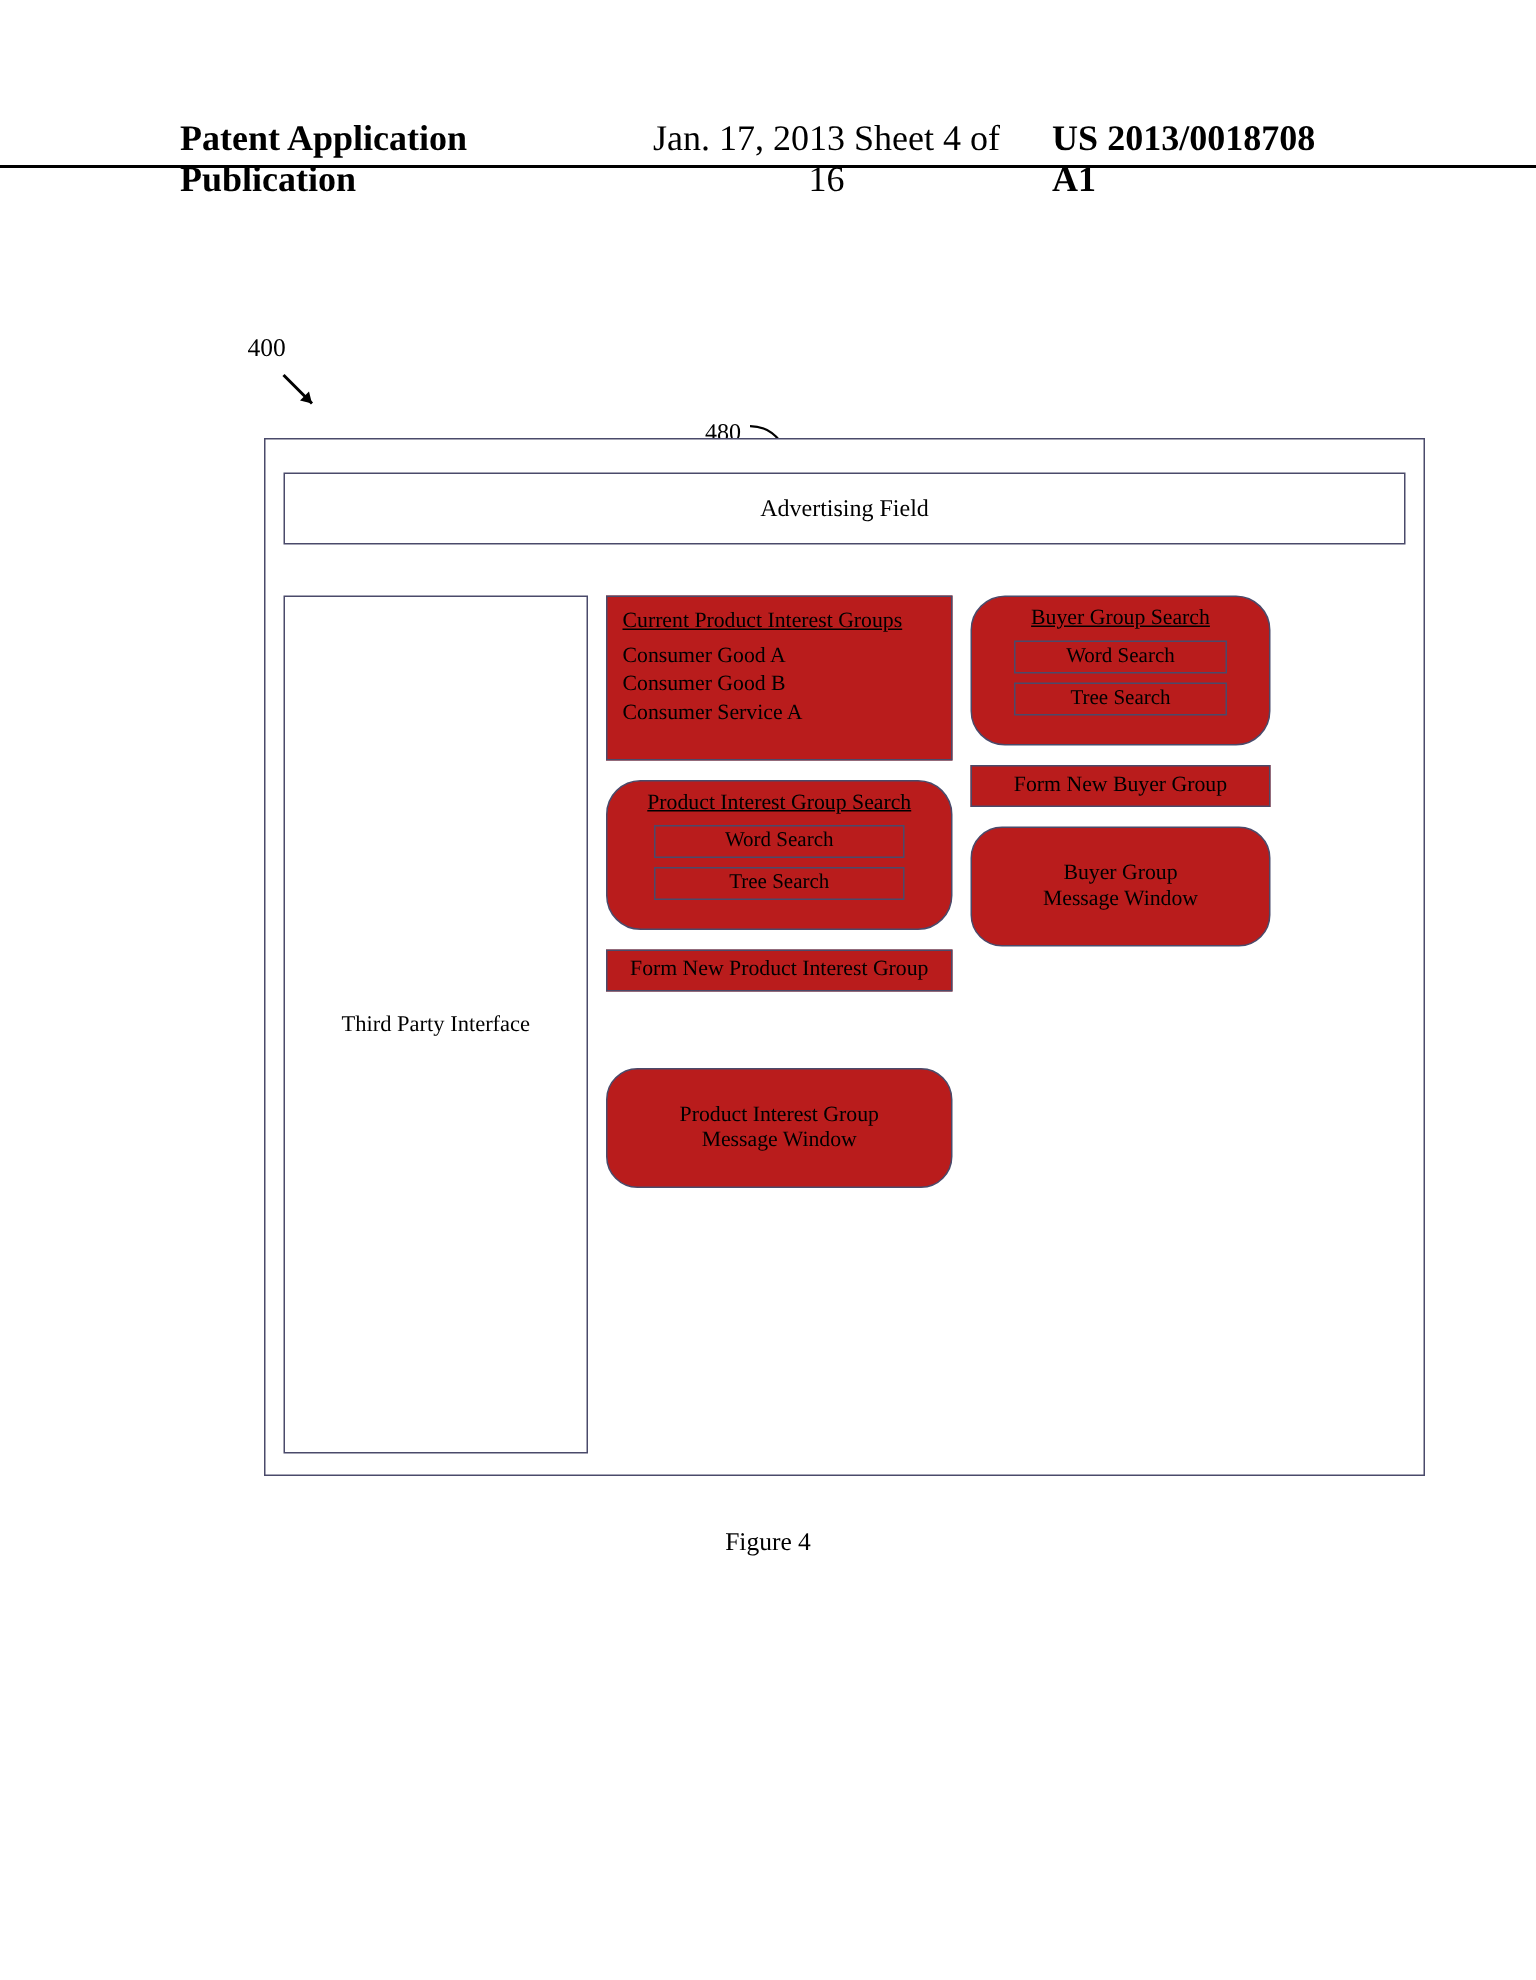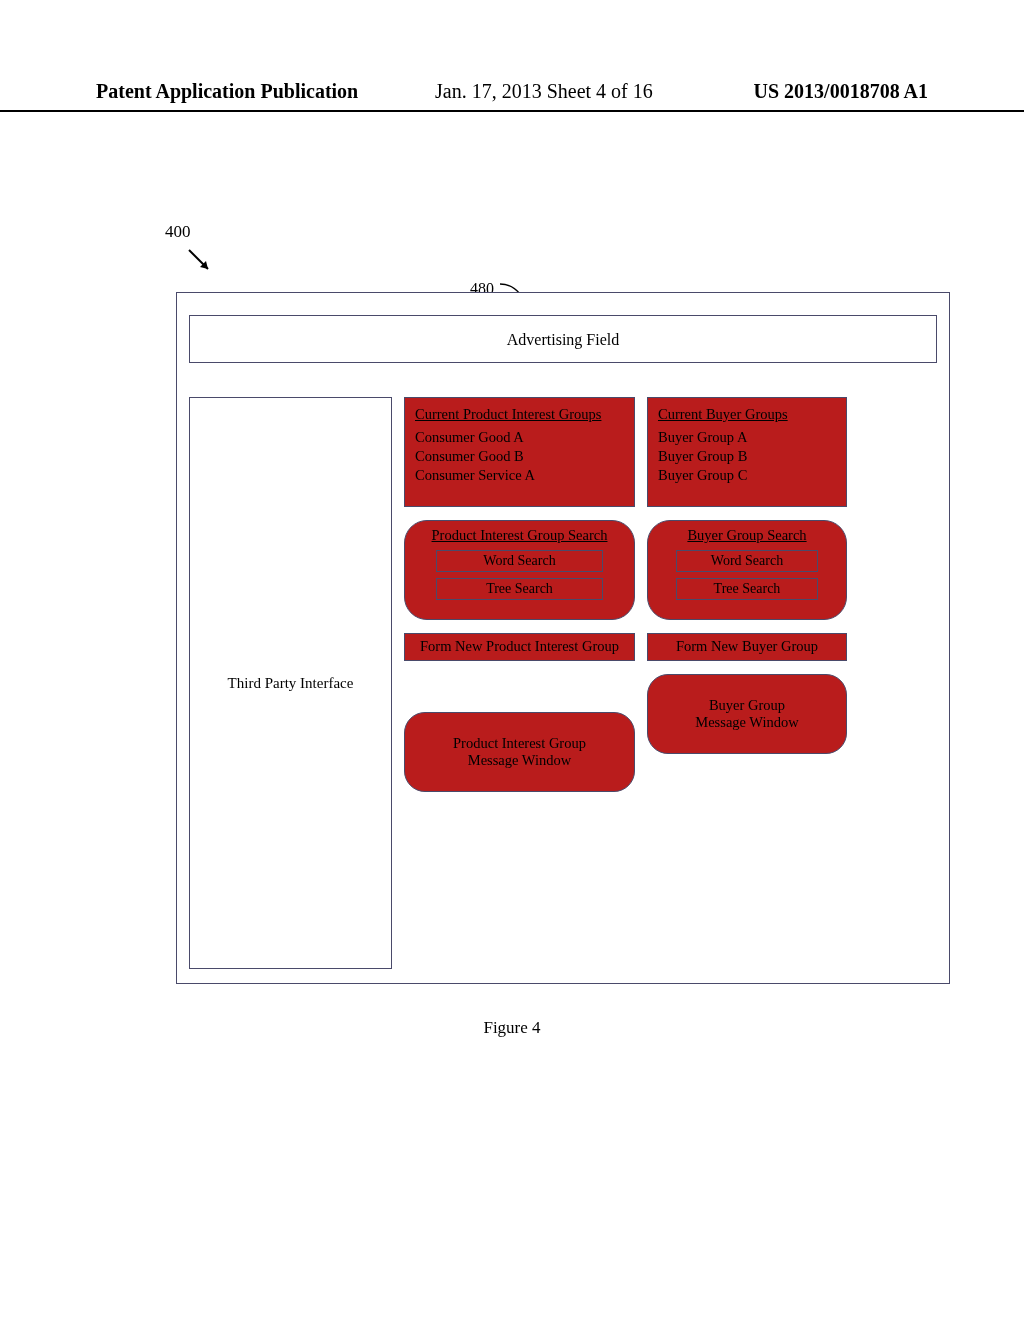--- a/index.html
+++ b/index.html
@@ -8,22 +8,22 @@
     background: #fff;
     width: 1024px;
     height: 1320px;
     position: relative;
   }
   .page-header {
     position: absolute;
     top: 80px; left: 0; right: 0;
     display: flex;
     justify-content: space-between;
-    padding: 0 96px;
-    font-size: 20px;
+    padding: 0 120px;
+    font-size: 24px;
   }
   .page-header .left { font-weight: bold; }
   .page-header .center { text-align: center; }
   .page-header .right { font-weight: bold; margin-left: 24px; }
   .header-divider {
     position: absolute;
     top: 110px; left: 0; right: 0;
     border-top: 2px solid #000;
   }
 
@@ -210,26 +210,20 @@
     <div class="gap-to-p5"></div>
     <div class="panel p5">
       <div>
         <div style="text-align:center">Product Interest Group</div>
         <div style="text-align:center">Message Window</div>
       </div>
     </div>
   </div>
 
   <div class="col-right">
-    <div class="panel p1">
-      <span class="title">Current Buyer Groups</span>
-      <span class="item">Buyer Group A</span>
-      <span class="item">Buyer Group B</span>
-      <span class="item">Buyer Group C</span>
-    </div>
     <div class="panel p2 center-text">
       <span class="title">Buyer Group Search</span>
       <div class="sub-btn">Word Search</div>
       <div class="sub-btn">Tree Search</div>
     </div>
     <div class="panel p3 tight">Form New Buyer Group</div>
     <div class="panel p5">
       <div>
         <div style="text-align:center">Buyer Group</div>
         <div style="text-align:center">Message Window</div>

